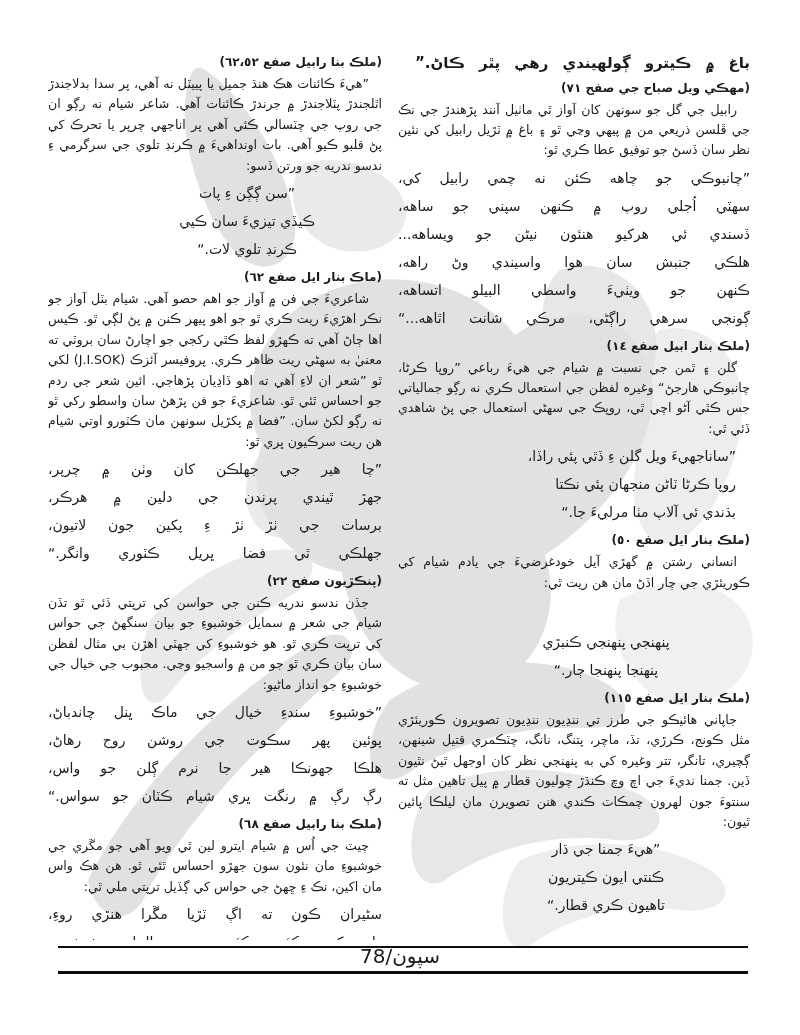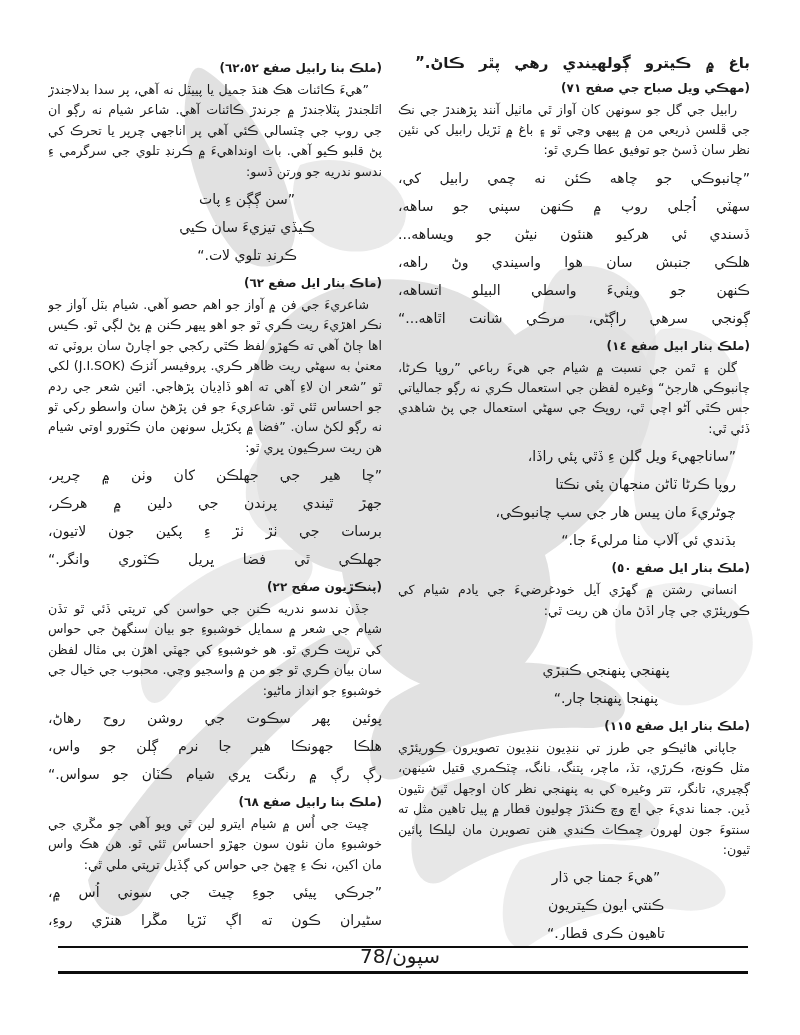--- a/index.html
+++ b/index.html
@@ -8,21 +8,21 @@
     background:#ffffff;overflow:hidden;
     font-family:"DejaVu Sans",sans-serif;color:#1b1b1b;
   }
   .watermark{position:absolute;left:0;top:0;width:800px;height:1035px;z-index:0;pointer-events:none;}
   .content{
     position:absolute;top:52px;right:50px;left:48px;height:888px;
     display:flex;gap:16px;direction:rtl;z-index:1;
   }
   .col{overflow:hidden;}
   .col-right{width:352px;flex:none;}
-  .col-left{width:334px;flex:none;margin-top:6px;}
+  .col-left{width:334px;flex:none;}
 
   .heading{
     font-size:15px;font-weight:bold;line-height:1.5;
     text-align:justify;text-align-last:justify;margin-bottom:4px;margin-left:17px;
   }
   .ref{
     font-size:12px;font-weight:bold;text-align:right;
     margin:1px 0 3px 0;line-height:1.5;
   }
   .para{
@@ -75,21 +75,20 @@
           <div class="verse-line">ڏسندي ئي هرکيو هنئون نيڻن جو ويساهه...</div>
           <div class="verse-line">هلڪي جنبش سان هوا واسيندي وڻ راهه،</div>
           <div class="verse-line">ڪنهن جو ويٺيءَ واسطي البيلو اتساهه،</div>
           <div class="verse-line">ڳونجي سرهي راڳڻي، مرڪي شانت اٿاهه...“</div>
         </div>
         <div class="ref">(ملڪ بنار ابيل صفع ١٤)</div>
         <div class="para">گلن ۽ ٿمن جي نسبت ۾ شيام جي هيءَ رباعي ”روپا ڪرڻا، چانبوڪي هارجڻ“ وغيره لفظن جي استعمال ڪري نه رڳو جمالياتي جس ڪٿي آڻو اچي ٿي، روپڪ جي سهڻي استعمال جي پڻ شاهدي ڏئي ٿي:</div>
         <div class="verse right">
           <div class="verse-line">”ساناجهيءَ ويل گلن ءِ ڏٿي پئي راڏا،</div>
           <div class="verse-line">روپا ڪرڻا ٽاڻن منجهان پئي نڪتا</div>
-          <div class="verse-line">چوڻريءَ مان پيس هار جي سپ چانبوڪي،</div>
           <div class="verse-line">بڌندي ئي آلاپ مٺا مرليءَ جا.“</div>
         </div>
         <div class="ref">(ملڪ بنار ايل صفع ٥٠)</div>
         <div class="para">انساني رشتن ۾ گهڙي آيل خودغرضيءَ جي يادم شيام کي ڪوريئڙي جي چار اڏڻ مان هن ريت ٿي:</div>
         <div class="spacer" style="height: 30px;"></div>
         <div class="verse center">
           <div class="verse-line">پنهنجي پنهنجي ڪنبڙي</div>
           <div class="verse-line">پنهنجا پنهنجا ڄار.“</div>
         </div>
         <div class="ref">(ملڪ بنار ايل صفع ١١٥)</div>
@@ -112,28 +111,28 @@
         <div class="para">شاعريءَ جي فن ۾ آواز جو اهم حصو آهي. شيام بٽل آواز جو نڪر اهڙيءَ ريت ڪري ٿو جو اهو پيهر ڪنن ۾ پڻ لڳي ٿو. ڪيس اها ڄاڻ آهي ته ڪهڙو لفظ ڪٿي رکجي جو اچارڻ سان بروٽي ته معنيٰ به سهڻي ريت ظاهر ڪري. پروفيسر آئزڪ (J.I.SOK) لکي ٿو ”شعر ان لاءِ آهي ته اهو ڏاڍيان پڙهاجي. ائين شعر جي ردم جو احساس ٿئي ٿو. شاعريءَ جو فن پڙهڻ سان واسطو رکي ٿو نه رڳو لکڻ سان. ”فضا ۾ پکڙيل سونهن مان ڪٽورو اوتي شيام هن ريت سرڪيون ڀري ٿو:</div>
         <div class="verse spread">
           <div class="verse-line">”چا هير جي جهلڪن کان وٺن ۾ چرپر،</div>
           <div class="verse-line">جهڙ ٿيندي پرندن جي دلين ۾ هرڪر،</div>
           <div class="verse-line">برسات جي ٺڙ ٺڙ ءِ پکين جون لاتيون،</div>
           <div class="verse-line">جهلڪي ٿي فضا ڀريل ڪٽوري وانگر.“</div>
         </div>
         <div class="ref">(پنڪڙيون صفح ٢٢)</div>
         <div class="para">جڏن ندسو ندريه ڪنن جي حواسن کي ترپتي ڏئي ٿو تڏن شيام جي شعر ۾ سمايل خوشبوءِ جو بيان سنگهڻ جي حواس کي ترپت ڪري ٿو. هو خوشبوءِ کي جهٽي اهڙن بي مثال لفظن سان بيان ڪري ٿو جو من ۾ واسجيو وڃي. محبوب جي خيال جي خوشبوءِ جو انداز ماڻيو:</div>
         <div class="verse spread">
+          <div class="verse-line">”خوشبوءِ سندءِ خيال جي ماڪ ڀنل چاندباڻ،</div>
           <div class="verse-line">پوئين پهر سڪوت جي روشن روح رهاڻ،</div>
           <div class="verse-line">هلڪا جهونڪا هير جا نرم ڳلن جو واس،</div>
           <div class="verse-line">رڳ رڳ ۾ رنگت ڀري شيام ڪٽان جو سواس.“</div>
         </div>
         <div class="ref">(ملڪ بنا رابيل صفع ٦٨)</div>
         <div class="para">چيٽ جي اُس ۾ شيام ايترو لين ٿي ويو آهي جو مڱري جي خوشبوءِ مان نئون سون جهڙو احساس ٿئي ٿو. هن هڪ واس مان اکين، نڪ ءِ ڇهڻ جي حواس کي ڳڏيل ترپتي ملي ٿي:</div>
         <div class="verse spread">
-          <div class="verse-line">”جرڪي پيئي جوءِ چيٽ جي سوني اُس ۾،</div>
           <div class="verse-line">سڻيران ڪون ته اڳ ٽڙيا مڱرا هنڙي روءِ،</div>
           <div class="verse-line">دل کي ڪئيو ڪئيو وڃي البيلي خوشبوءِ،</div>
         </div>
       </div>
   </div>
 
   <div class="footer-rule-top"></div>
   <div class="footer-text">سپون/78</div>
   <div class="footer-rule-bottom"></div>
 

